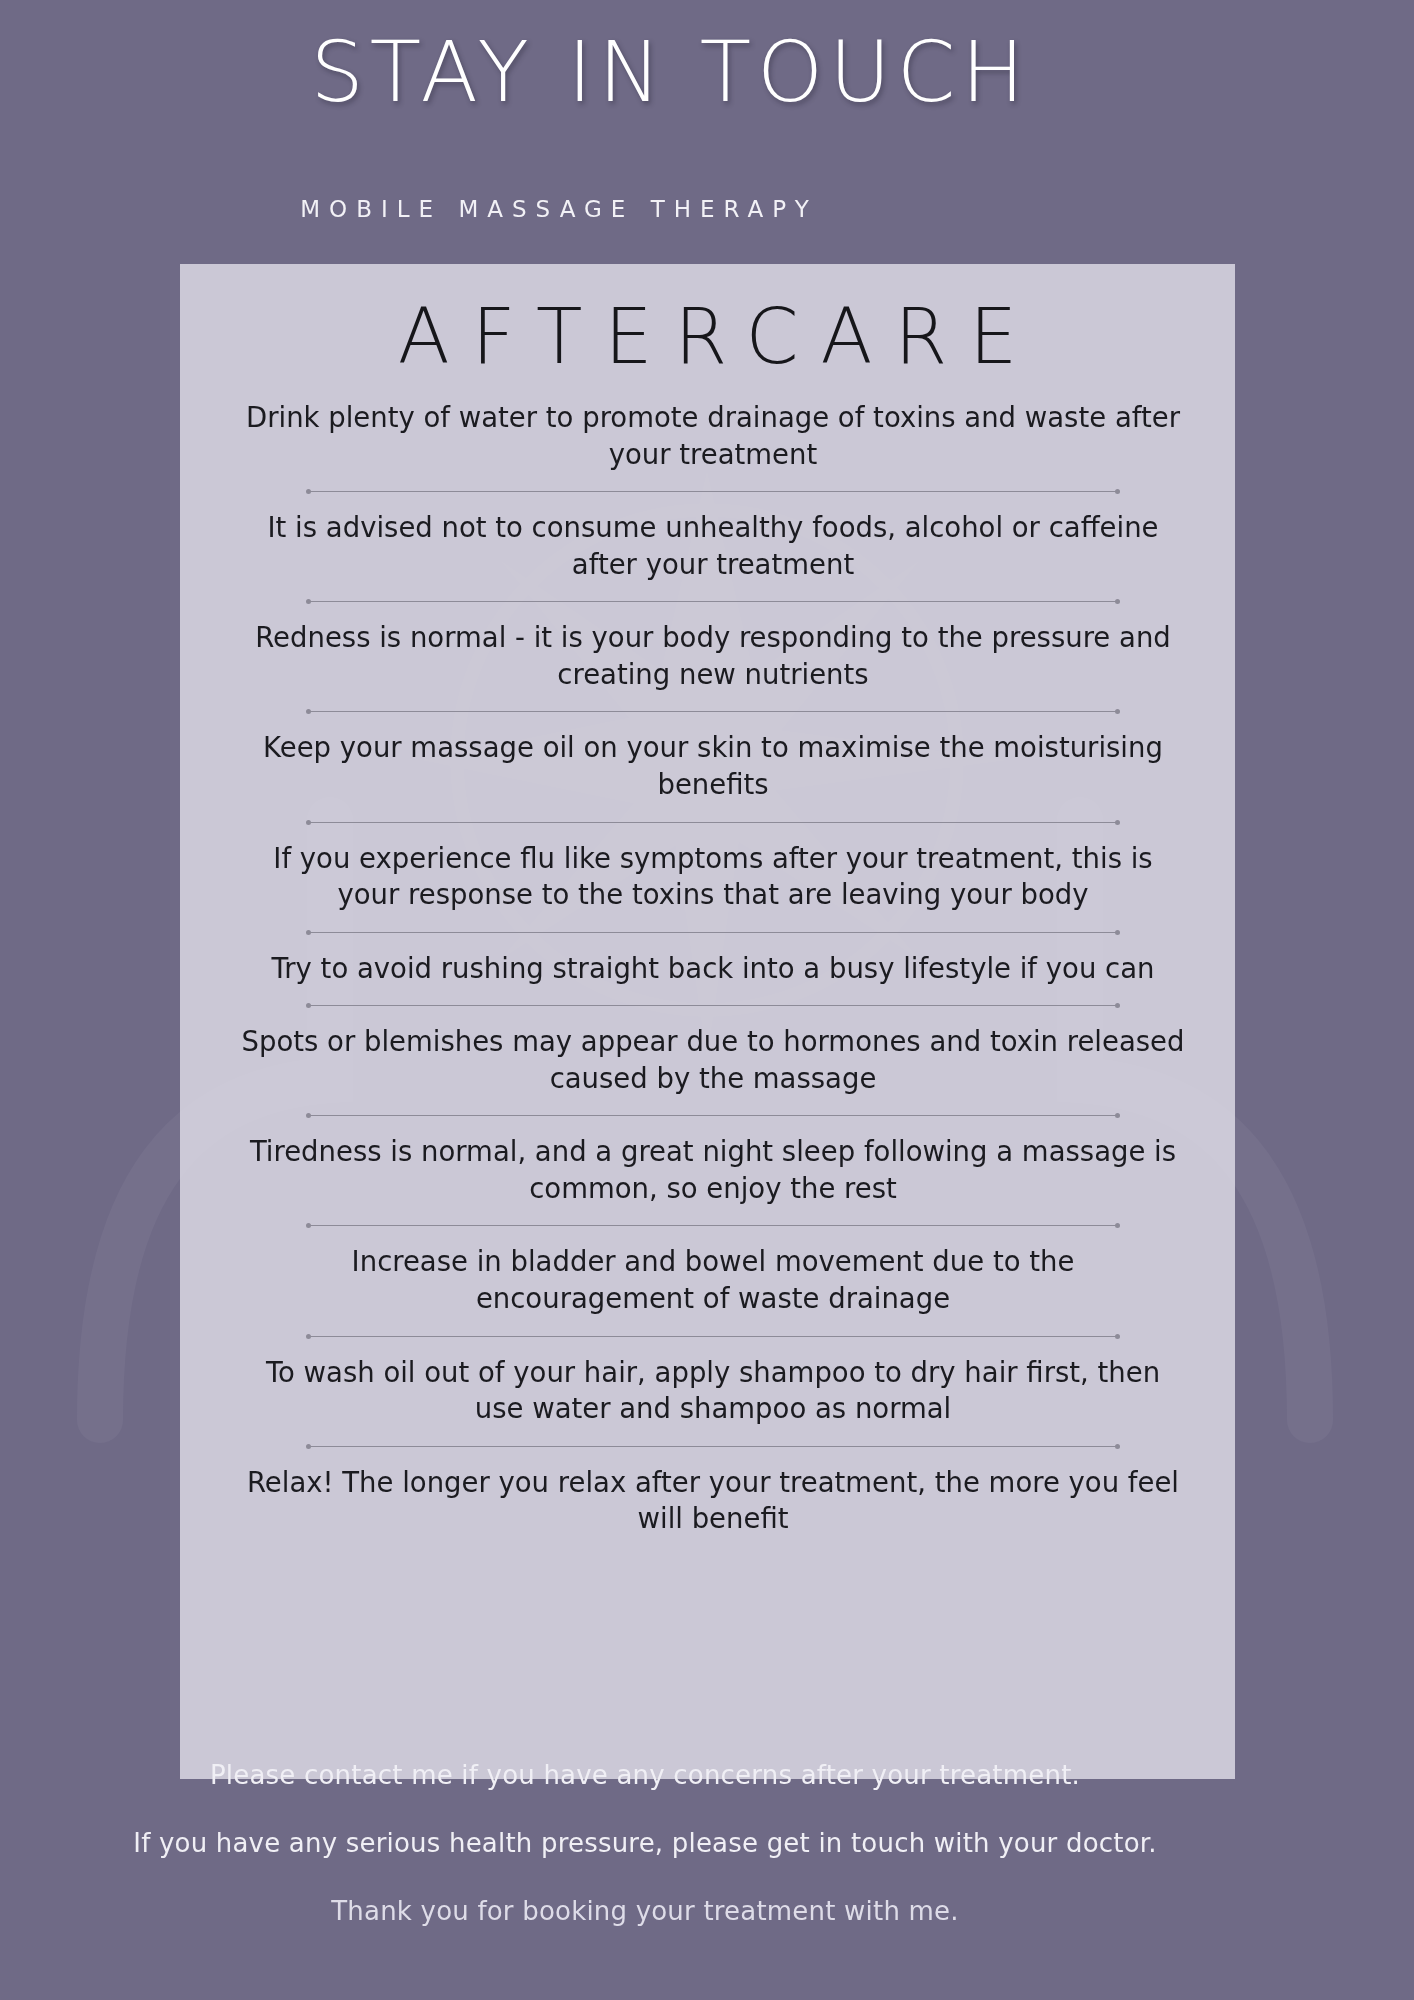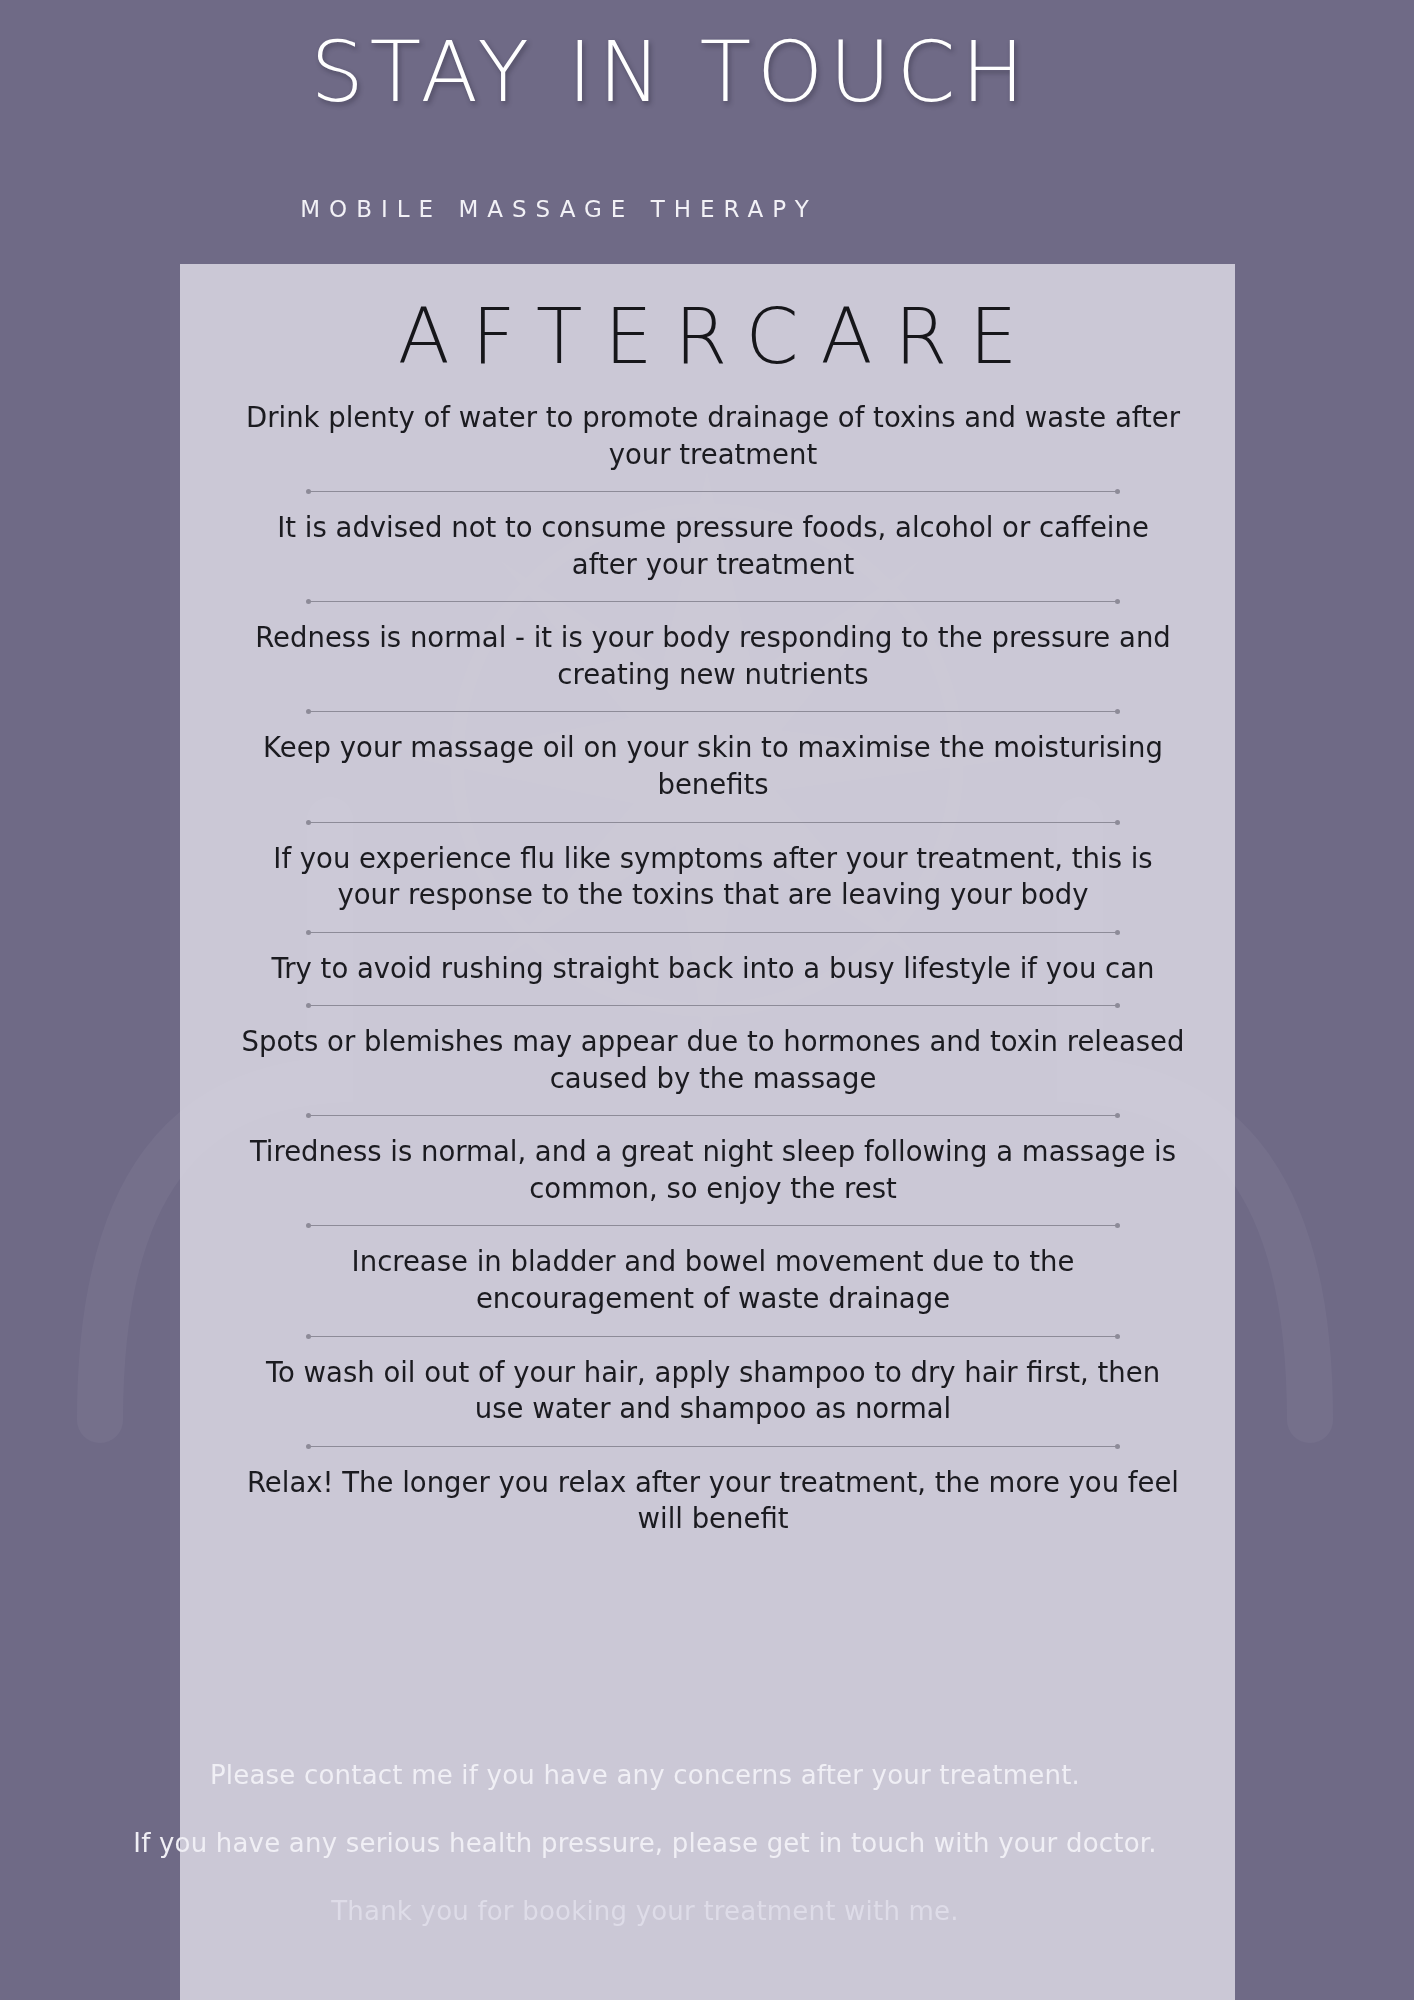--- a/index.html
+++ b/index.html
@@ -57,21 +57,21 @@
     letter-spacing: 9px;
     color: #f2f1f6;
   }
 
   
   .card {
     position: absolute;
     left: 180px;
     top: 264px;
     width: 1055px;
-    height: 1736px;
+    height: 1515px;
     background: rgba(226,224,234,0.80);
   }
 
   .card-title {
     margin-top: 28px;
     text-align: center;
     font-weight: 300;
     font-size: 76px;
     letter-spacing: 22px;
     color: #16161a;
@@ -153,21 +153,21 @@
 
   <div class="brand-title">STAY IN TOUCH</div>
   <div class="brand-sub">MOBILE MASSAGE THERAPY</div>
 
   <div class="card">
     <div class="card-title">AFTERCARE</div>
 
     <div class="tips">
       <div class="tip">Drink plenty of water to promote drainage of toxins and waste after your treatment</div>
       <div class="sep"></div>
-      <div class="tip">It is advised not to consume pressure foods, alcohol or caffeine after your treatment</div>
+      <div class="tip">It is advised not to consume unhealthy foods, alcohol or caffeine after your treatment</div>
       <div class="sep"></div>
       <div class="tip">Redness is normal - it is your body responding to the pressure and creating new nutrients</div>
       <div class="sep"></div>
       <div class="tip">Keep your massage oil on your skin to maximise the moisturising benefits</div>
       <div class="sep"></div>
       <div class="tip">If you experience flu like symptoms after your treatment, this is your response to the toxins that are leaving your body</div>
       <div class="sep"></div>
       <div class="tip">Try to avoid rushing straight back into a busy lifestyle if you can</div>
       <div class="sep"></div>
       <div class="tip">Spots or blemishes may appear due to hormones and toxin released caused by the massage</div>

